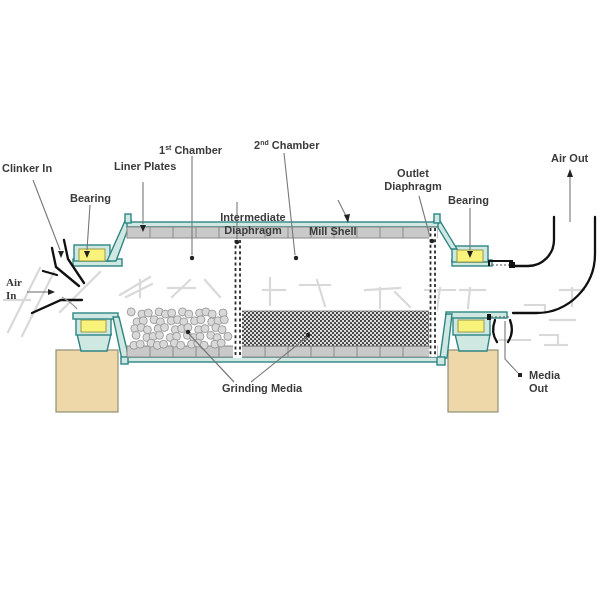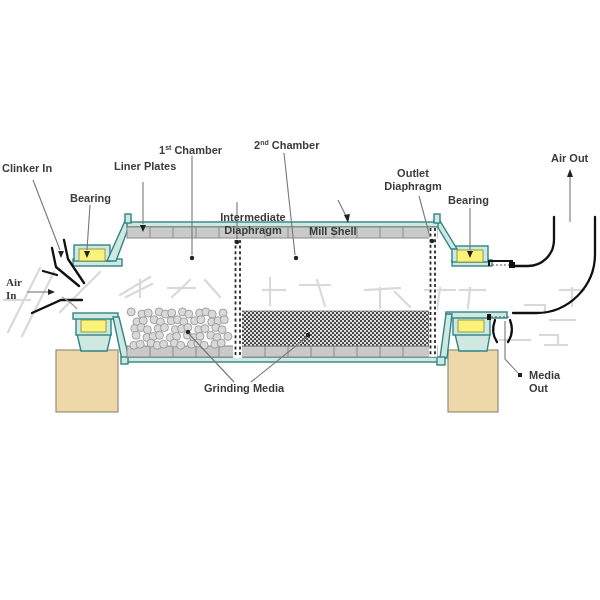--- a/index.html
+++ b/index.html
@@ -301,20 +301,20 @@
 
   <div class="lbl" style="left:448px;top:194px;">Bearing</div>
 
   <div class="lbl" style="left:551px;top:152px;">Air Out</div>
 
   <div class="lbl" style="left:6px;top:276px;font-family:Liberation Serif, serif;">
     <div>Air</div>
     <div>In</div>
   </div>
 
-  <div class="lbl" style="left:204px;top:382px;text-align:right;">Grinding Media</div>
+  <div class="lbl" style="left:222px;top:382px;text-align:right;">Grinding Media</div>
 
   <div class="lbl" style="left:529px;top:369px;">
     <div>Media</div>
     <div>Out</div>
   </div>
 
 </div>
 
 </body></html>

